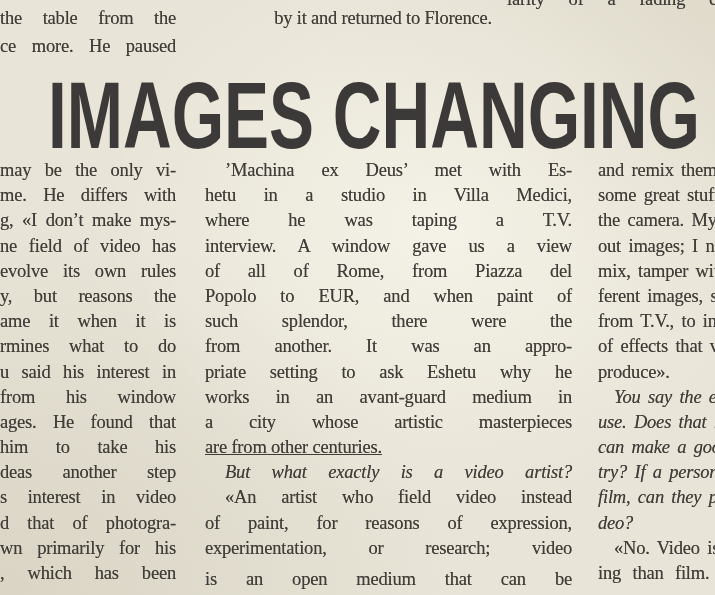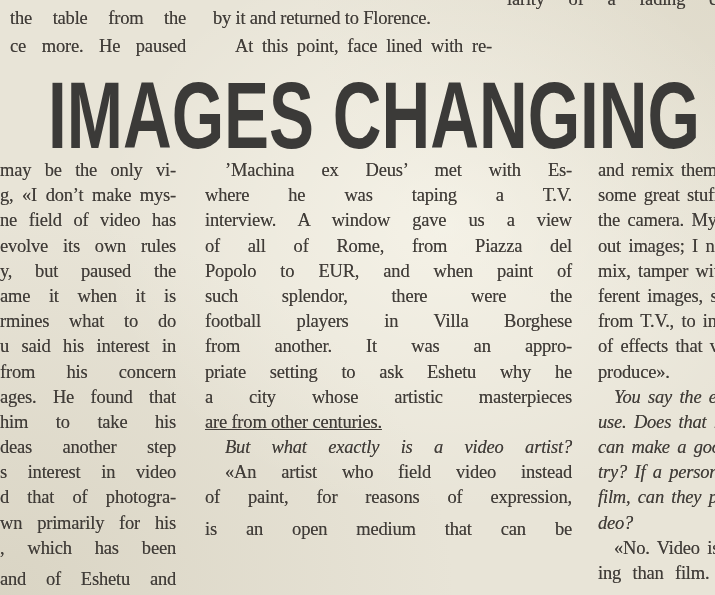--- a/index.html
+++ b/index.html
@@ -34,24 +34,24 @@
   .ln.ind2{text-indent:16px;}
   .ln.wide{word-spacing:7px;}
   .ln.part{margin-top:6px;}
   
   .topcol{
     position:absolute; top:4px;
     font-size:18.5px; line-height:28px;
     letter-spacing:-0.2px;
     text-shadow:0 0 0.5px rgba(64,60,56,0.65);
   }
-  .topL{left:0; width:176px;padding-left:10px;}
+  .topL{left:0; width:176px;}
   .topL .ln{height:28px; text-align:justify; text-align-last:justify; white-space:normal;}
   .topM{left:213px; width:279px;}
-  .topM .ln{height:28px; white-space:normal;}
+  .topM .ln{height:28px; white-space:normal;text-align:right;}
   .topM .ln.just{text-align:justify; text-align-last:justify;}
   .topM .ln.ind{text-indent:22px;}
   .top-right-partial{
     position:absolute; left:507px; top:-13px; width:210px;
     font-size:18.5px; line-height:24px;
     text-align:justify; text-align-last:justify;
     letter-spacing:-0.2px;
     text-shadow:0 0 0.5px rgba(64,60,56,0.65);
   }
   
@@ -70,66 +70,68 @@
 
   <div class="topcol topL">
 
   <div class="ln">the table from the</div>
       <div class="ln">ce more. He paused</div>
     </div>
 
   <div class="topcol topM">
 
   <div class="ln">by it and returned to Florence.</div>
-      <div class="ln ind just">At this point, face lined with re-</div>
     </div>
 
   <div class="top-right-partial">larity of a fading c</div>
 
   <svg class="headline-svg" width="715" height="100">
     <text x="48" y="90" textLength="652" lengthAdjust="spacingAndGlyphs">IMAGES CHANGING</text>
   </svg>
 
   <div class="col colL">
 
   <div class="ln">may be the only vi-</div>
+      <div class="ln">me. He differs with</div>
       <div class="ln">g, «I don’t make mys-</div>
       <div class="ln">ne field of video has</div>
       <div class="ln">evolve its own rules</div>
-      <div class="ln">y, but paused the</div>
+      <div class="ln">y, but reasons the</div>
       <div class="ln">ame it when it is</div>
       <div class="ln">rmines what to do</div>
       <div class="ln">u said his interest in</div>
-      <div class="ln">from his concern</div>
+      <div class="ln">from his window</div>
       <div class="ln">ages. He found that</div>
       <div class="ln">him to take his</div>
       <div class="ln">deas another step</div>
       <div class="ln">s interest in video</div>
       <div class="ln">d that of photogra-</div>
       <div class="ln">wn primarily for his</div>
       <div class="ln">, which has been</div>
       <div class="ln part">and of Eshetu and</div>
     </div>
 
   <div class="col colM">
 
   <div class="ln ind">’Machina ex Deus’ met with Es-</div>
+      <div class="ln">hetu in a studio in Villa Medici,</div>
       <div class="ln">where he was taping a T.V.</div>
       <div class="ln">interview. A window gave us a view</div>
       <div class="ln">of all of Rome, from Piazza del</div>
       <div class="ln">Popolo to EUR, and when paint of</div>
       <div class="ln">such splendor, there were the</div>
-      <div class="ln">football players in Villa Borghese</div>
       <div class="ln">from another. It was an appro-</div>
       <div class="ln">priate setting to ask Eshetu why he</div>
+      <div class="ln">works in an avant-guard medium in</div>
       <div class="ln">a city whose artistic masterpieces</div>
       <div class="ln last">are from other centuries.</div>
       <div class="ln it ind">But what exactly is a video artist?</div>
       <div class="ln ind">«An artist who field video instead</div>
       <div class="ln">of paint, for reasons of expression,</div>
+      <div class="ln">experimentation, or research; video</div>
       <div class="ln part">is an open medium that can be</div>
     </div>
 
   <div class="col colR">
 
   <div class="ln">and remix them to</div>
       <div class="ln">some great stuff, wi</div>
       <div class="ln">the camera. My vid</div>
       <div class="ln">out images; I nev</div>
       <div class="ln">mix, tamper with, d</div>

